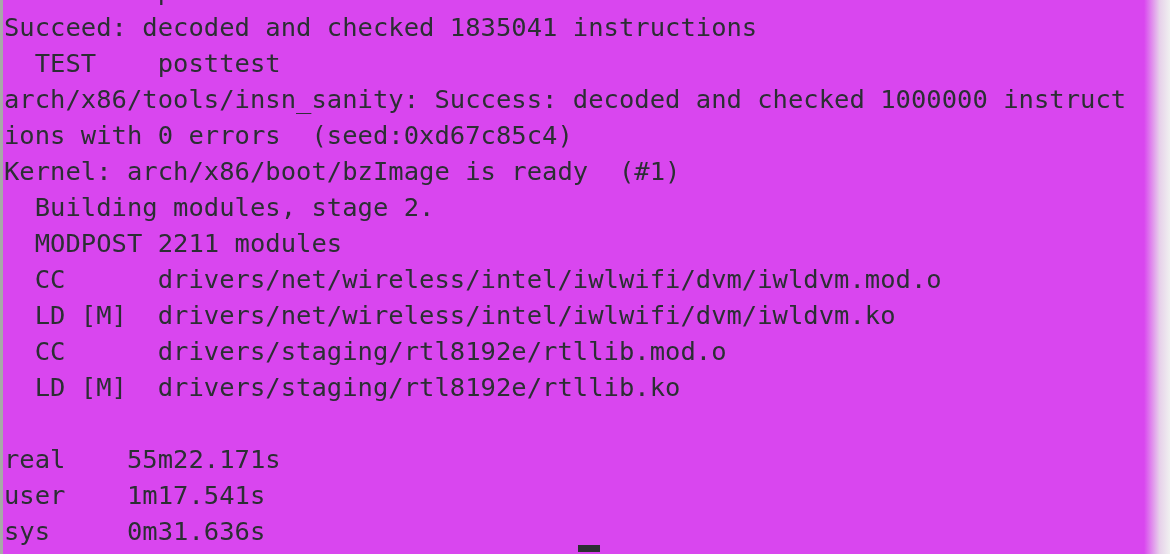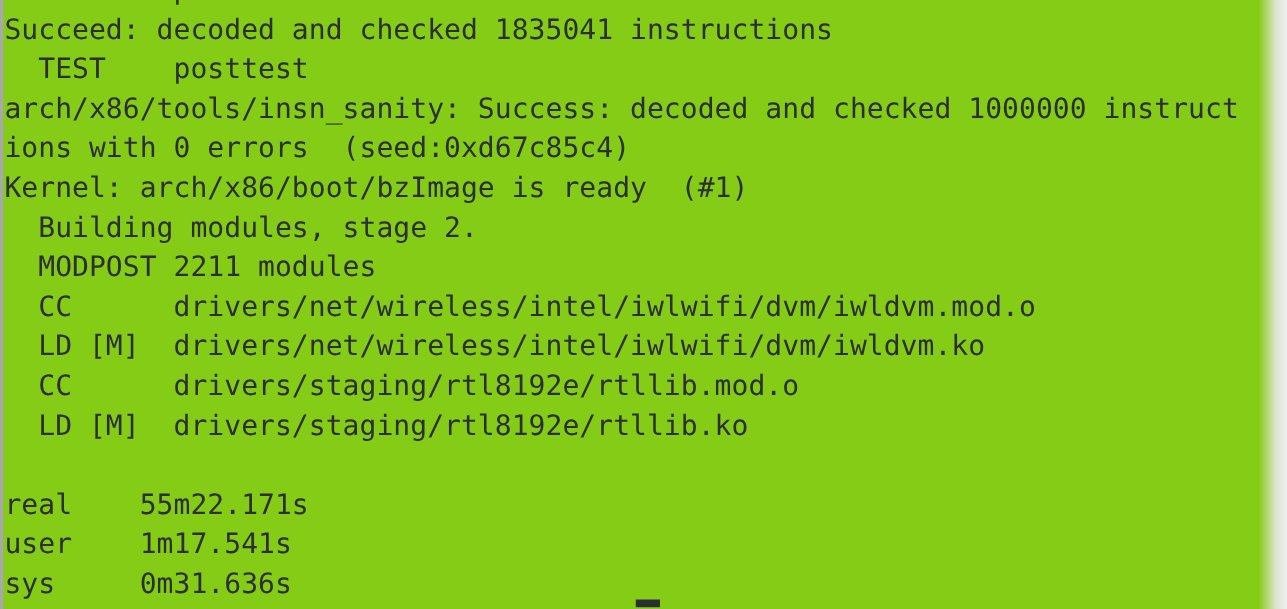--- a/index.html
+++ b/index.html
@@ -4,21 +4,21 @@
 <style>
   html, body {
     margin: 0;
     padding: 0;
     background: #ffffff;
   }
   #terminal {
     position: relative;
     width: 1170px;
     height: 554px;
-    background: #84cc16;
+    background: #d946ef;
     overflow: hidden;
     font-family: "DejaVu Sans Mono", "Liberation Mono", monospace;
   }
   
   #left-border {
     position: absolute;
     left: 0;
     top: 0;
     width: 3px;
     height: 554px;

